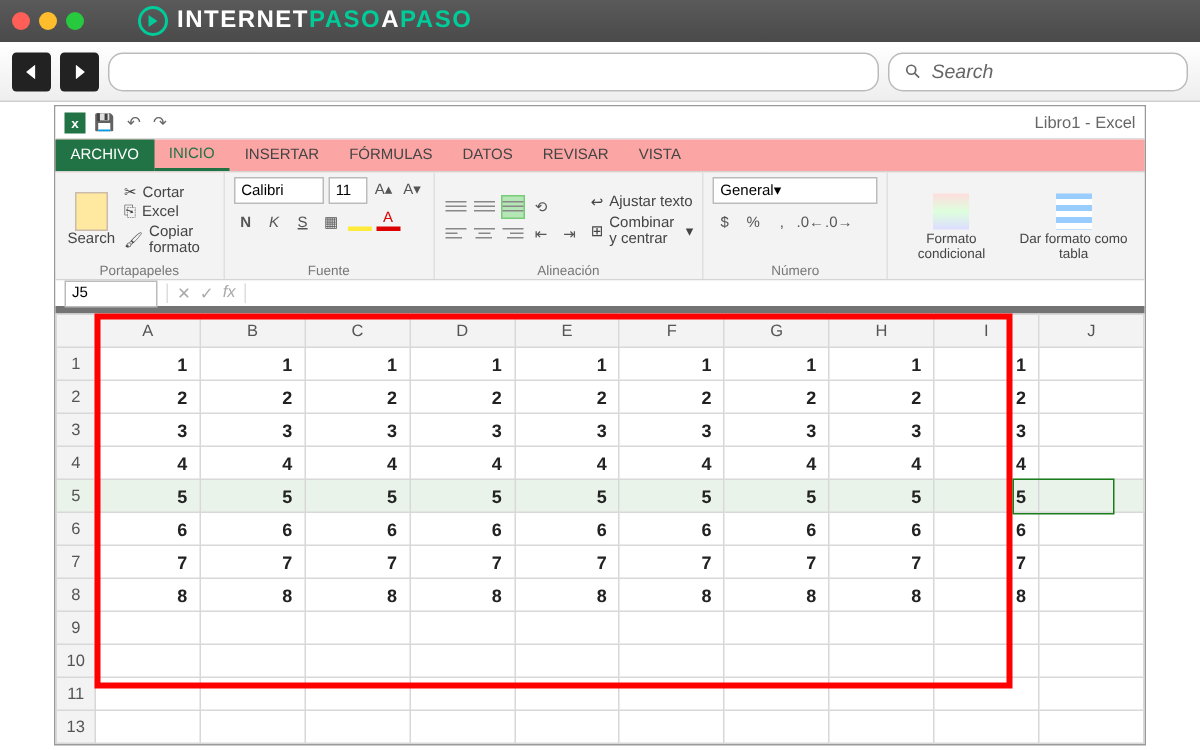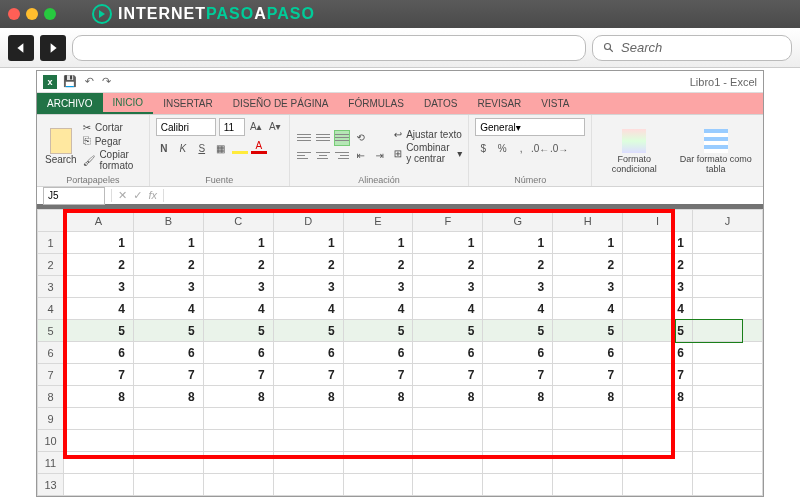--- a/index.html
+++ b/index.html
@@ -118,21 +118,20 @@
       <span>↶</span>
       <span>↷</span>
     </div>
     <div class="titlebar-text">Libro1 - Excel</div>
   </div>
 
   <div class="tabs-row">
     <div class="tab file">ARCHIVO</div>
     <div class="tab active">INICIO</div>
     <div class="tab">INSERTAR</div>
-    <div class="tab">DISEÑO DE PÁGINA</div>
     <div class="tab">FÓRMULAS</div>
     <div class="tab">DATOS</div>
     <div class="tab">REVISAR</div>
     <div class="tab">VISTA</div>
   </div>
 
   <div class="ribbon">
 
     <div class="ribbon-group">
       <div class="rg-body">
@@ -140,21 +139,21 @@
           <div class="paste-icn"></div>
           <span>Search</span>
         </div>
         <div class="rg-col">
           <div class="row">
               <span>✂</span>
               <span>Cortar</span>
             </div>
           <div class="row">
               <span>⎘</span>
-              <span>Pegar</span>
+              <span>Excel</span>
             </div>
           <div class="row">
               <span>🖌</span>
               <span>Copiar formato</span>
             </div>
         </div>
       </div>
       <div class="rg-label">Portapapeles</div>
     </div>
 

